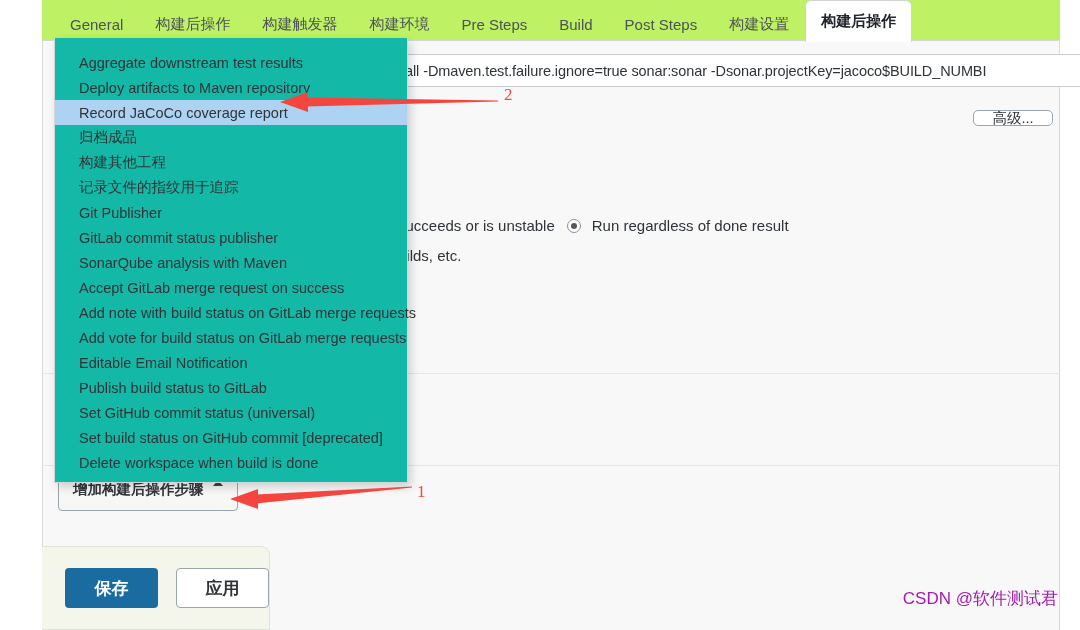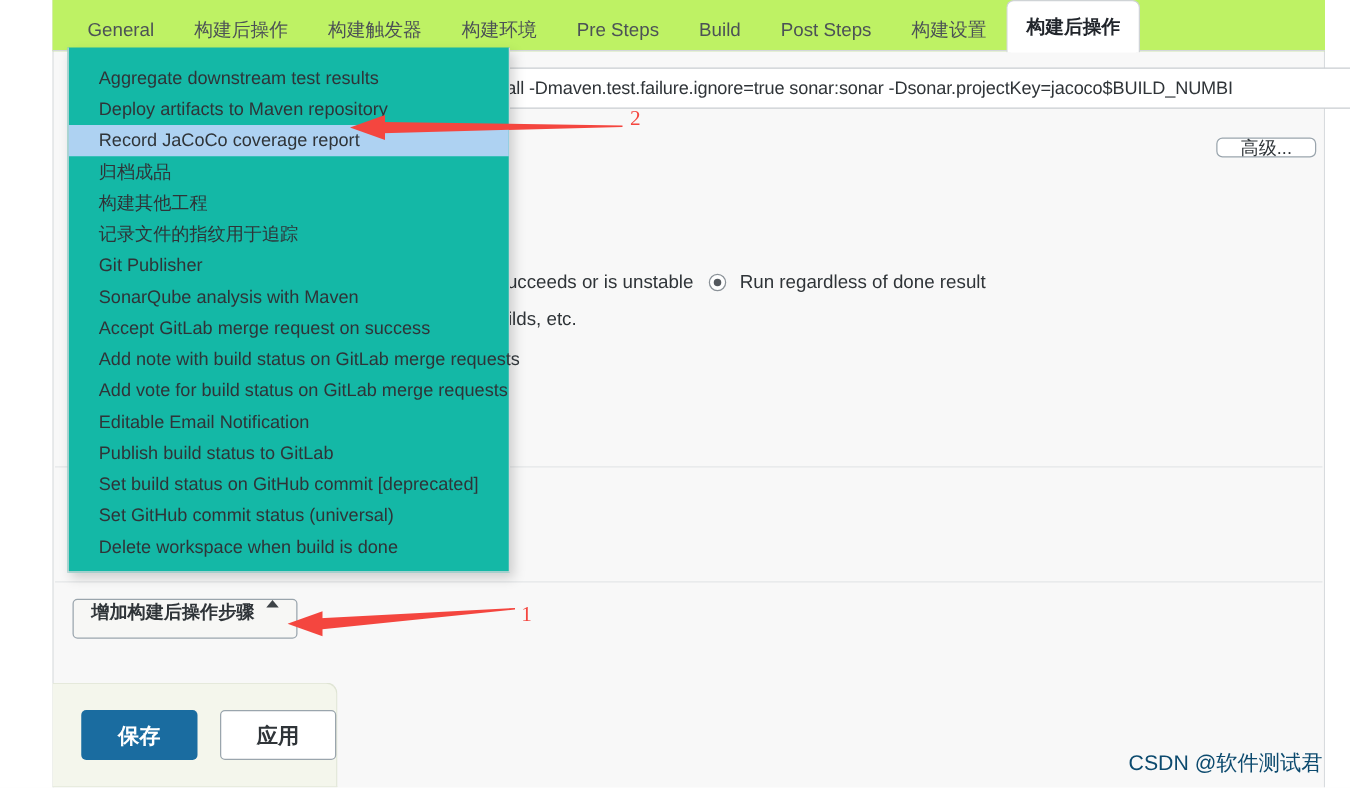--- a/index.html
+++ b/index.html
@@ -248,23 +248,23 @@
     position: absolute;
     z-index: 50;
     color: #f4463f;
     font-size: 17px;
     font-family: "Liberation Serif", "DejaVu Serif", serif;
   }
 
   
   .watermark {
     position: absolute;
-    right: 22px; bottom: 8px;
+    right: 22px; bottom: 20px;
     font-size: 17px;
-    color: #0c4a6e;
+    color: #a21caf;
     white-space: nowrap;
     z-index: 60;
   }
 </style>
 </head>
 <body>
 
 <div id="root">
 
   <div class="page-frame"></div>
@@ -305,28 +305,29 @@
   </div>
 
   <div class="menu-panel">
     <div class="menu-item">Aggregate downstream test results</div>
     <div class="menu-item">Deploy artifacts to Maven repository</div>
     <div class="menu-item selected">Record JaCoCo coverage report</div>
     <div class="menu-item">归档成品</div>
     <div class="menu-item">构建其他工程</div>
     <div class="menu-item">记录文件的指纹用于追踪</div>
     <div class="menu-item">Git Publisher</div>
+    <div class="menu-item">GitLab commit status publisher</div>
     <div class="menu-item">SonarQube analysis with Maven</div>
     <div class="menu-item">Accept GitLab merge request on success</div>
     <div class="menu-item">Add note with build status on GitLab merge requests</div>
     <div class="menu-item">Add vote for build status on GitLab merge requests</div>
     <div class="menu-item">Editable Email Notification</div>
     <div class="menu-item">Publish build status to GitLab</div>
+    <div class="menu-item">Set GitHub commit status (universal)</div>
     <div class="menu-item">Set build status on GitHub commit [deprecated]</div>
-    <div class="menu-item">Set GitHub commit status (universal)</div>
     <div class="menu-item">Delete workspace when build is done</div>
   </div>
 
   <div class="add-step-btn">
     <span>增加构建后操作步骤</span>
     <span class="caret-up"></span>
   </div>
 
   <div class="save-bar">
     <button class="btn-save">保存</button>

